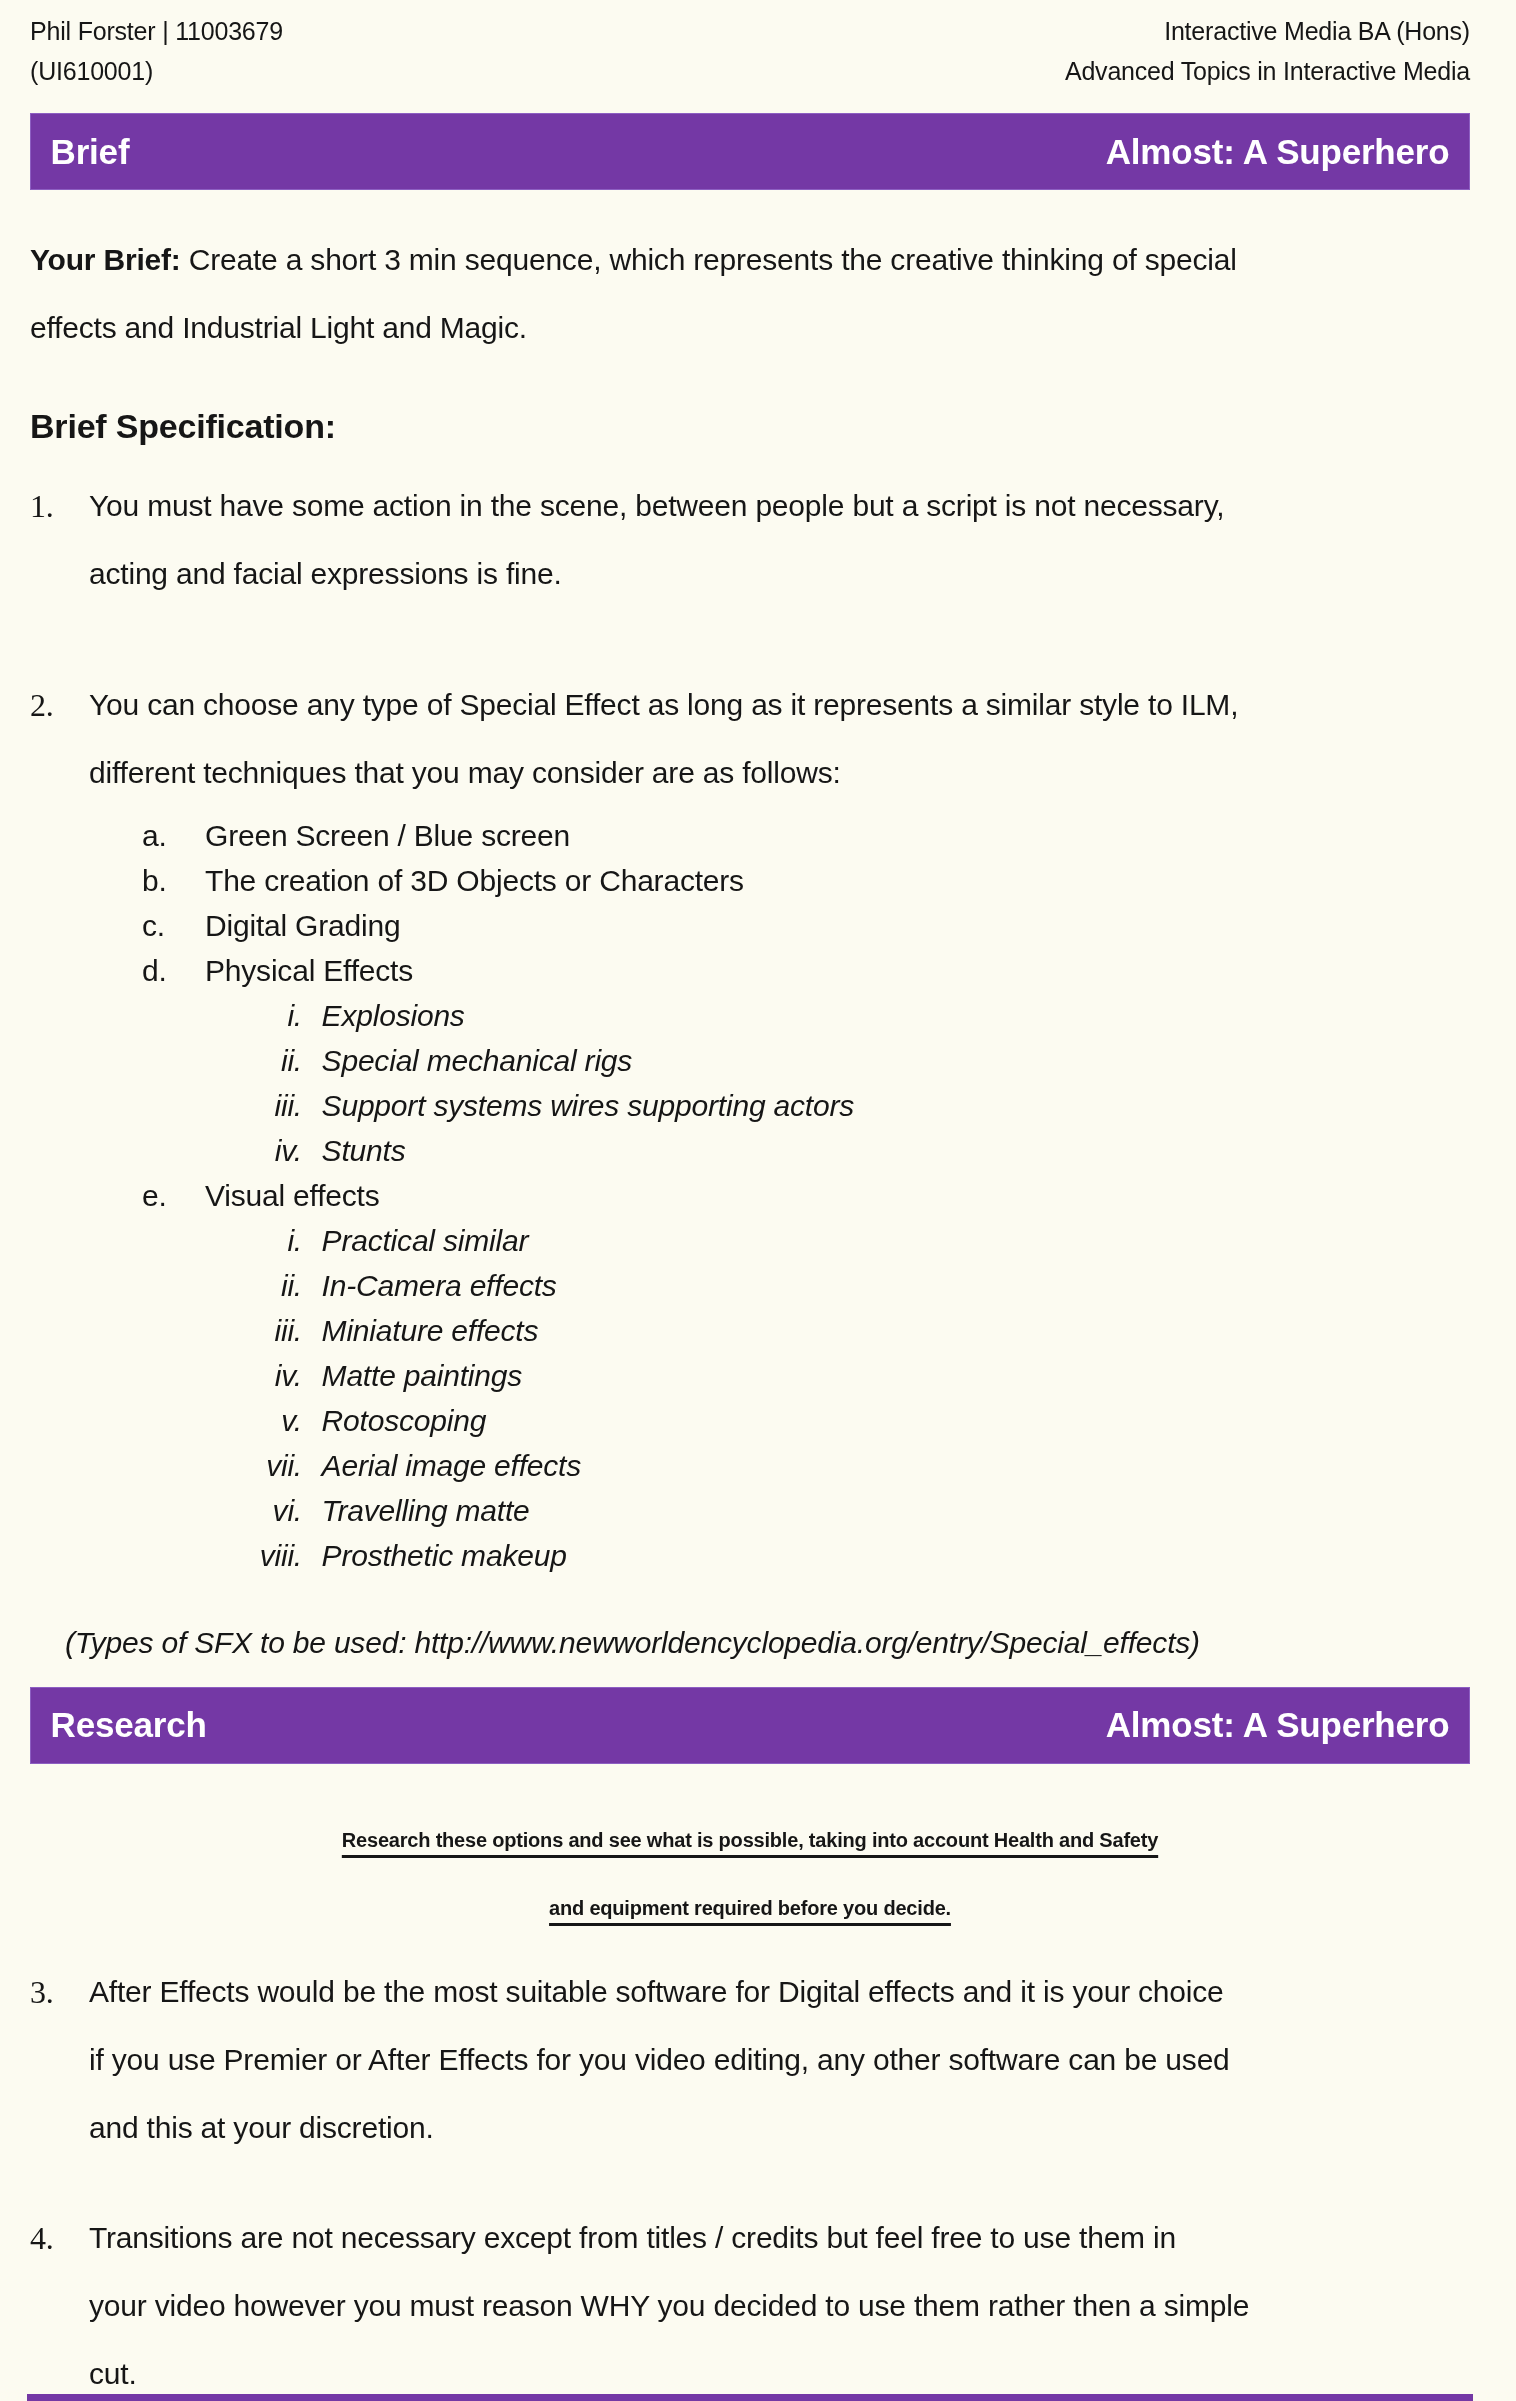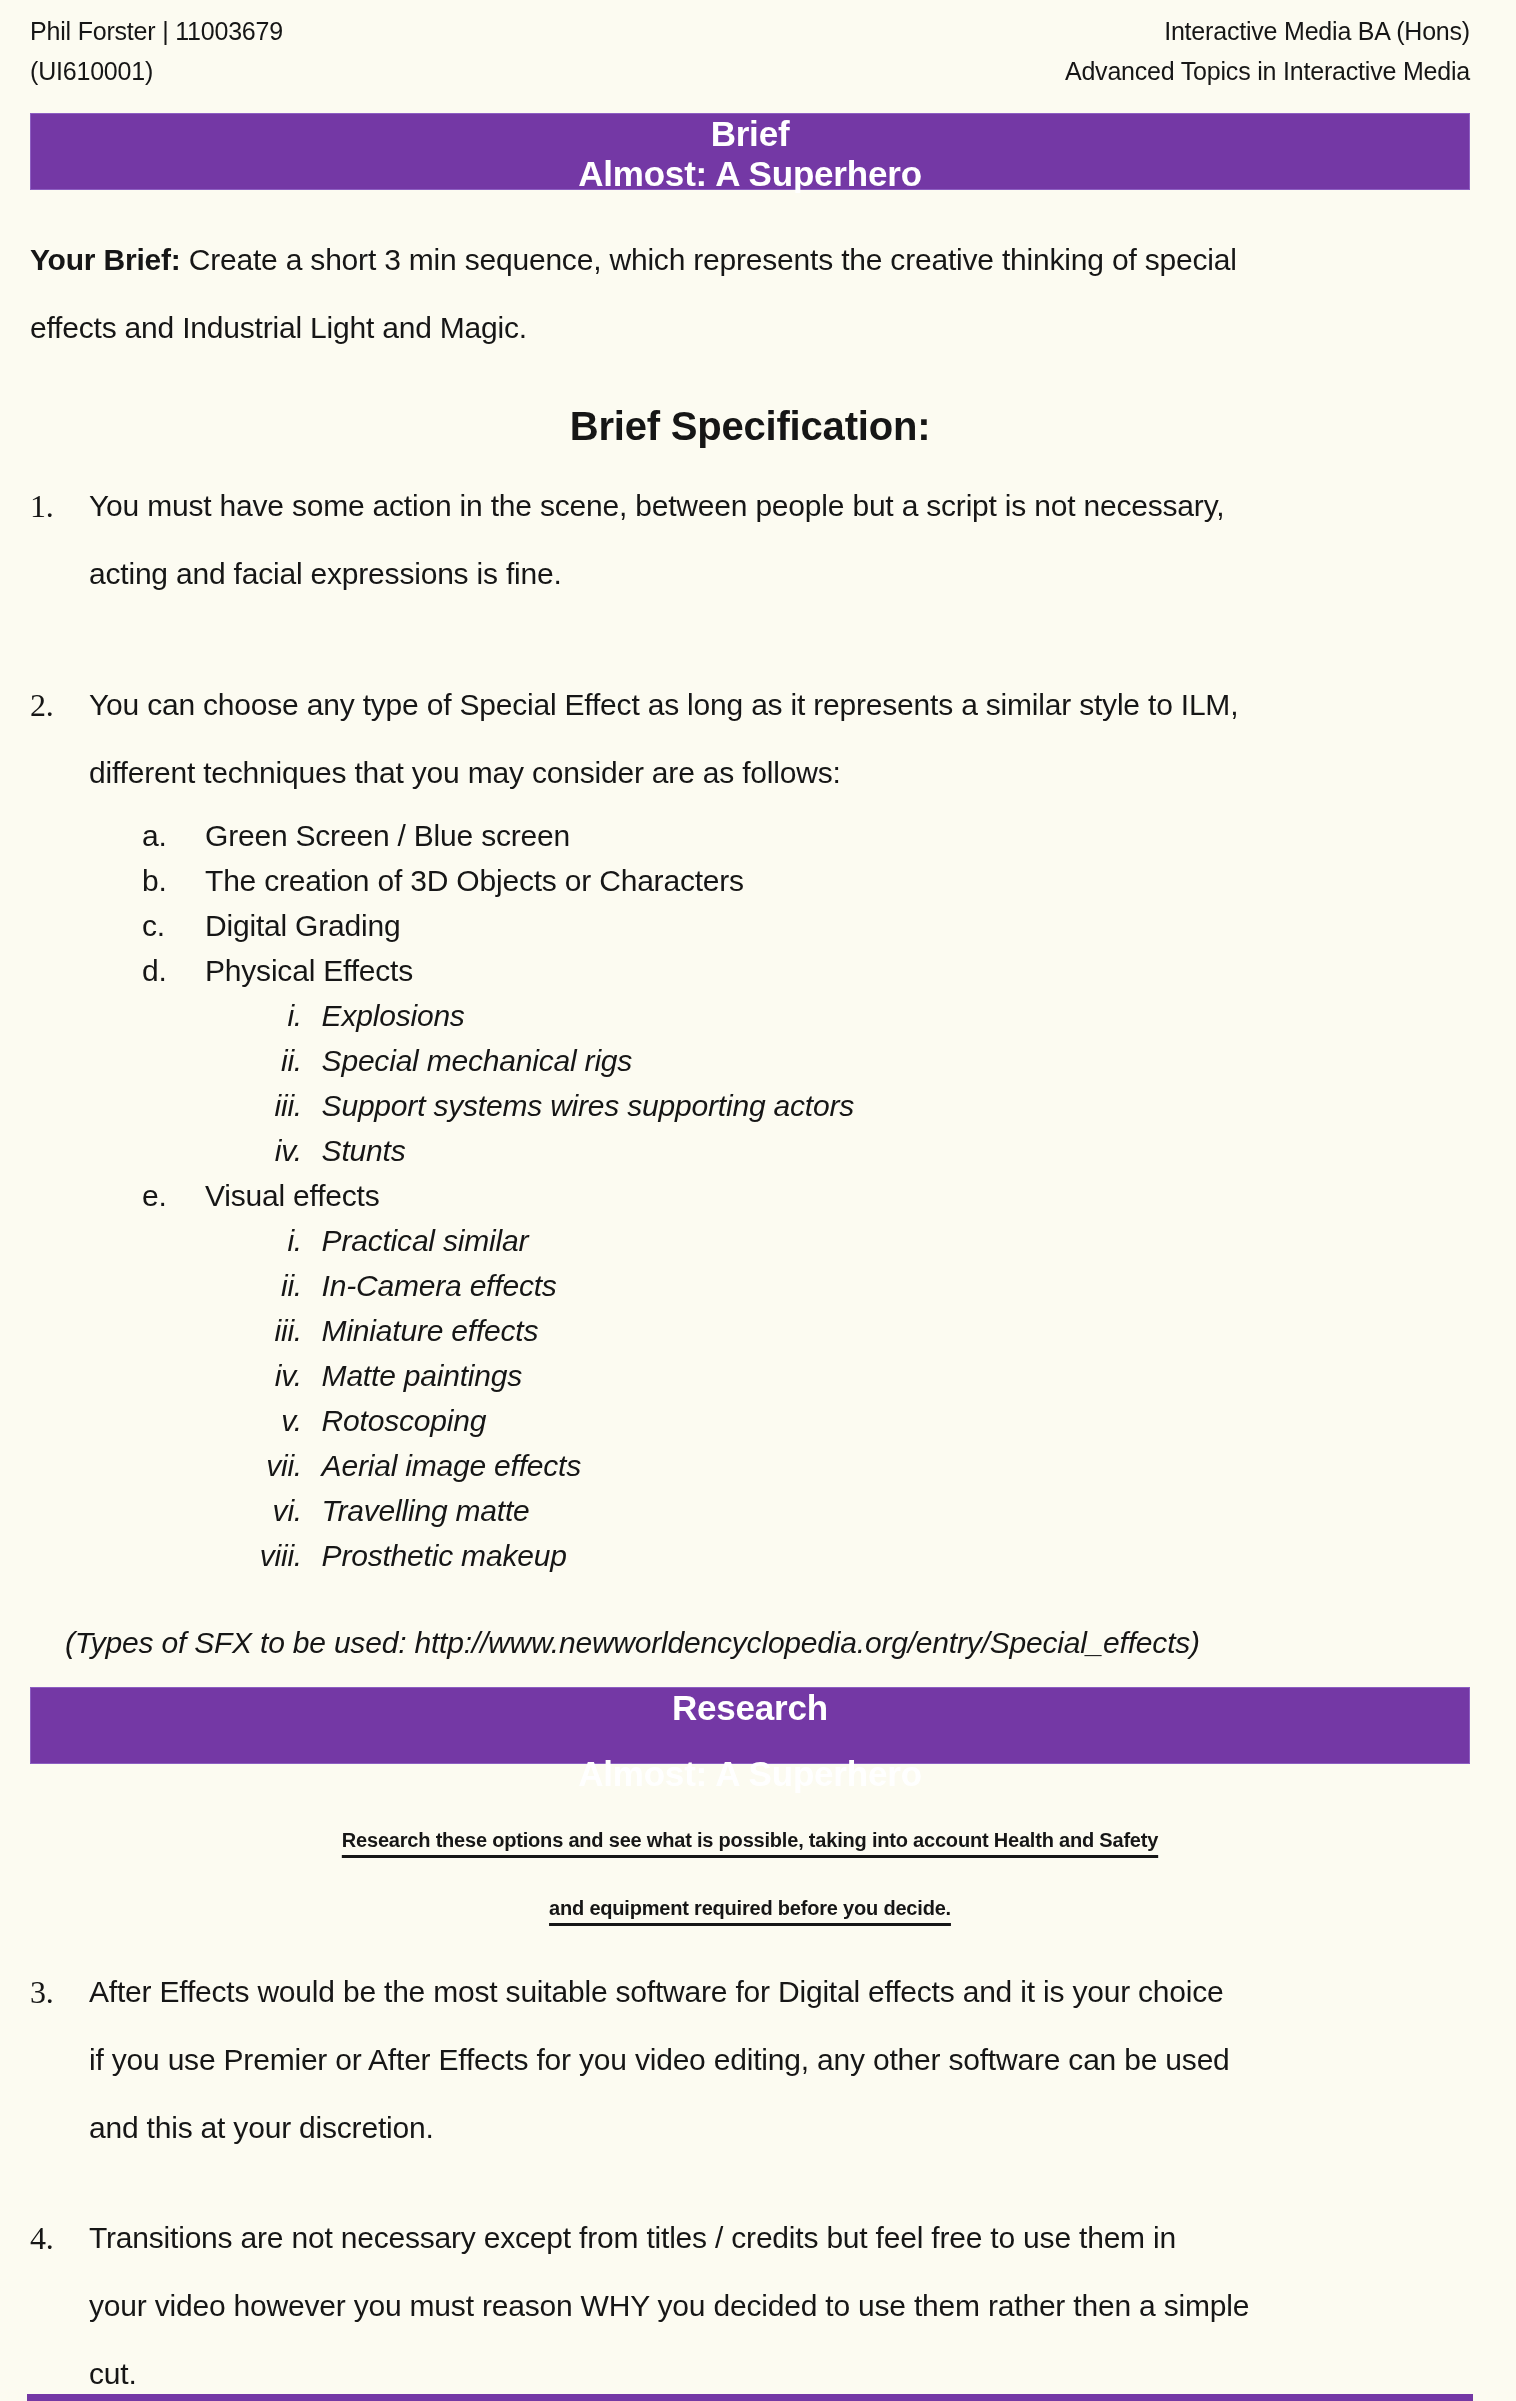--- a/index.html
+++ b/index.html
@@ -35,36 +35,34 @@
     background: #7438a5;
     border: 1.5px solid #8d5fc2;
     box-sizing: border-box;
     display: flex;
     align-items: center;
     justify-content: space-between;
     padding: 0 19.6px;
     color: #ffffff;
     font-size: 35px;
     font-weight: bold;
-    flex-direction: column;
   }
   .banner.research { margin-top: 10.6px; gap: 26px; }
   
   .para {
     font-size: 30px;
     line-height: 68px;
     white-space: pre-line;
   }
   .intro { margin-top: 36px; }
   .spec-heading {
     margin-top: 10.6px;
-    font-size: 40px;
+    font-size: 34px;
     line-height: 68px;
     font-weight: bold;
-    text-align: center;
   }
   
   .num-item {
     display: flex;
     font-size: 30px;
     line-height: 68px;
   }
   .num-item .marker {
     flex: 0 0 59px;
     font-family: "Liberation Serif", serif;

